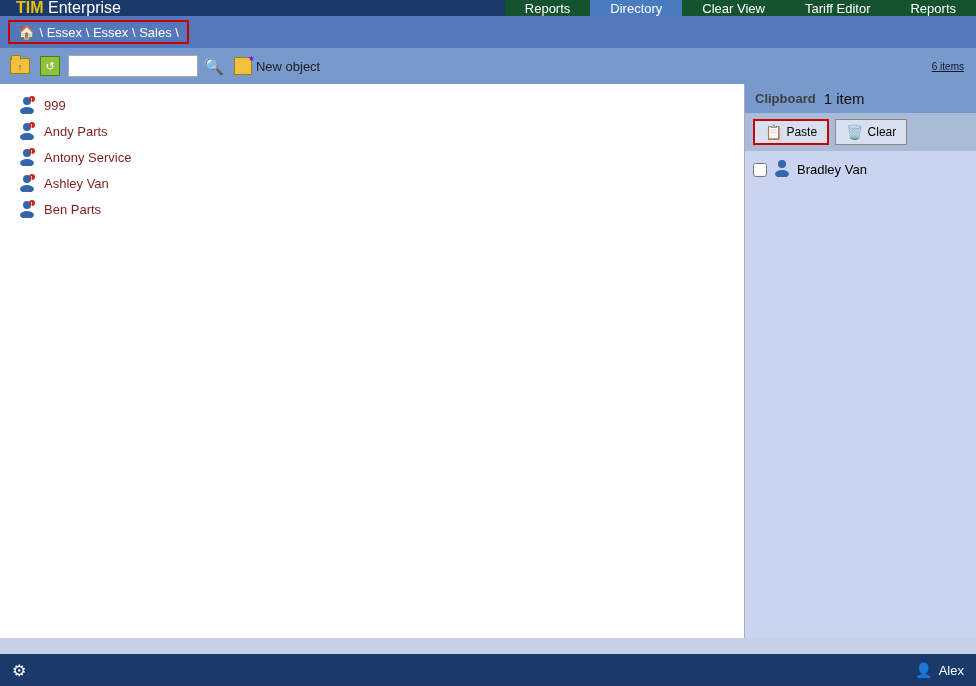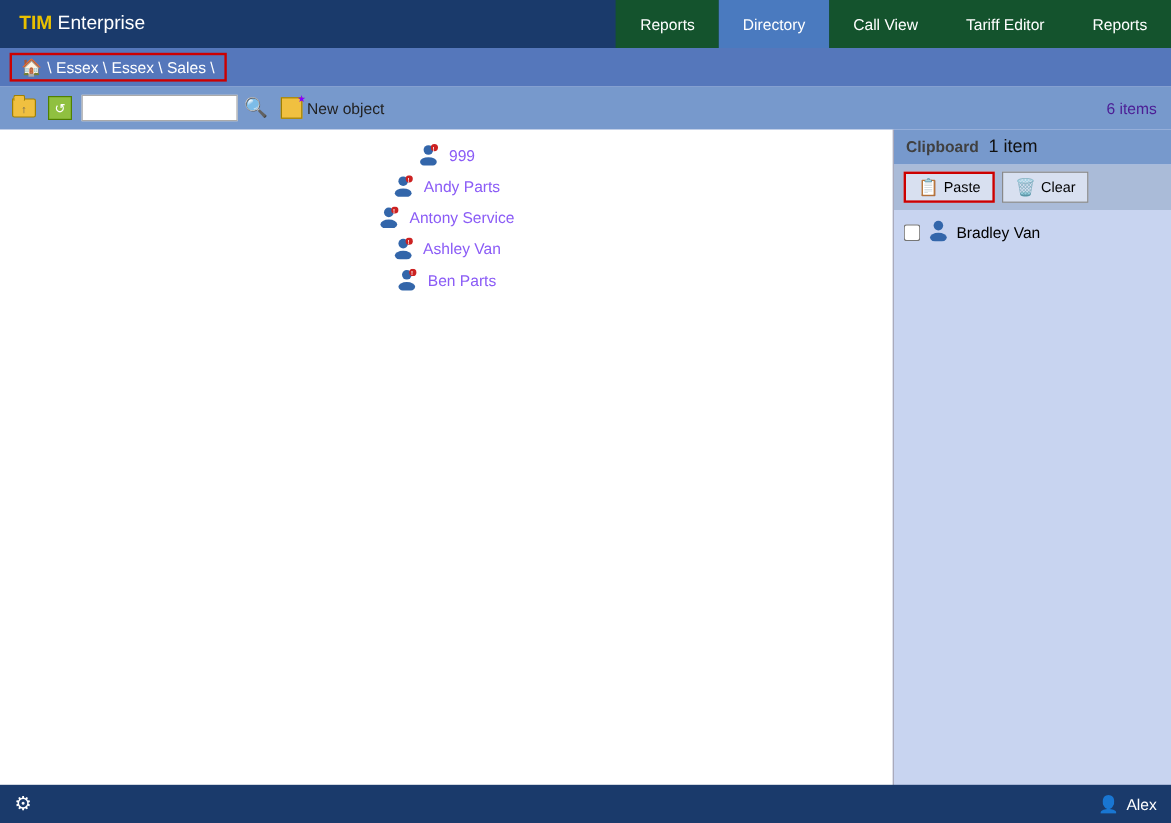--- a/index.html
+++ b/index.html
@@ -1,21 +1,21 @@
 <!DOCTYPE html>
 <html><head>
   <meta charset="utf-8">
   <style>
     * { margin: 0; padding: 0; box-sizing: border-box; }
     body { width: 976px; height: 686px; font-family: Arial, sans-serif; font-size: 13px; background: #c8d0e8; overflow: hidden; }
 
     
     #header {
       background: #1a3a6b;
-      height: 40px;
+      height: 16px;
       display: flex;
       align-items: center;
     }
     #logo {
       padding: 0 16px;
       color: white;
       font-size: 16px;
       font-weight: bold;
       white-space: nowrap;
     }
@@ -141,23 +141,24 @@
     .new-obj-icon::after {
       content: '★';
       font-size: 8px;
       color: #8800ff;
       position: absolute;
       top: -4px;
       right: -4px;
     }
     #items-count {
       margin-left: auto;
-      color: #4c1d95;
-      font-size: 13px;
+      color: #0f172a;
+      font-size: 10px;
       margin-right: 4px;
+      text-decoration: underline;
     }
 
     
     #main {
       display: flex;
       height: calc(686px - 32px - 32px - 36px - 32px);
     }
 
     
     #dir-list {
@@ -166,22 +167,21 @@
       padding: 8px 16px;
       overflow-y: auto;
     }
     .dir-item {
       display: flex;
       align-items: center;
       gap: 8px;
       padding: 4px 2px;
       cursor: pointer;
       font-size: 13px;
-      color: #8b5cf6;
-      justify-content: center;
+      color: #7f1d1d;
     }
     .person-icon {
       width: 18px;
       height: 18px;
       display: flex;
       align-items: center;
       justify-content: center;
       position: relative;
     }
     .person-icon svg {
@@ -280,21 +280,21 @@
 <body>
 
 <div id="header">
   <div id="logo">
     <span class="tim">TIM</span>
     <span class="enterprise">Enterprise</span>
   </div>
   <nav id="nav-tabs">
     <button class="nav-tab">Reports</button>
     <button class="nav-tab active">Directory</button>
-    <button class="nav-tab">Call View</button>
+    <button class="nav-tab">Clear View</button>
     <button class="nav-tab">Tariff Editor</button>
     <button class="nav-tab">Reports</button>
   </nav>
 </div>
 
 <div id="breadcrumb-bar">
   <div id="breadcrumb-box">
     <span class="breadcrumb-home-icon">🏠</span>
     <span>\ Essex \ Essex \ Sales \</span>
   </div>

